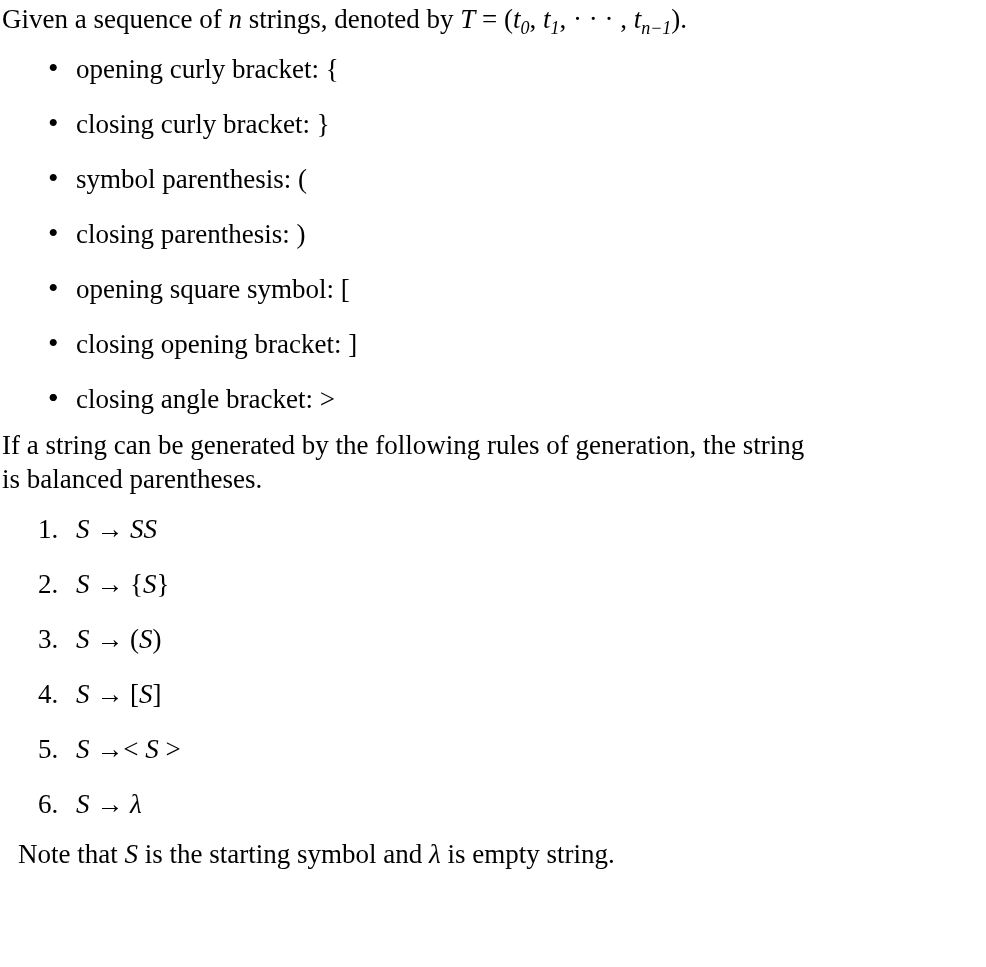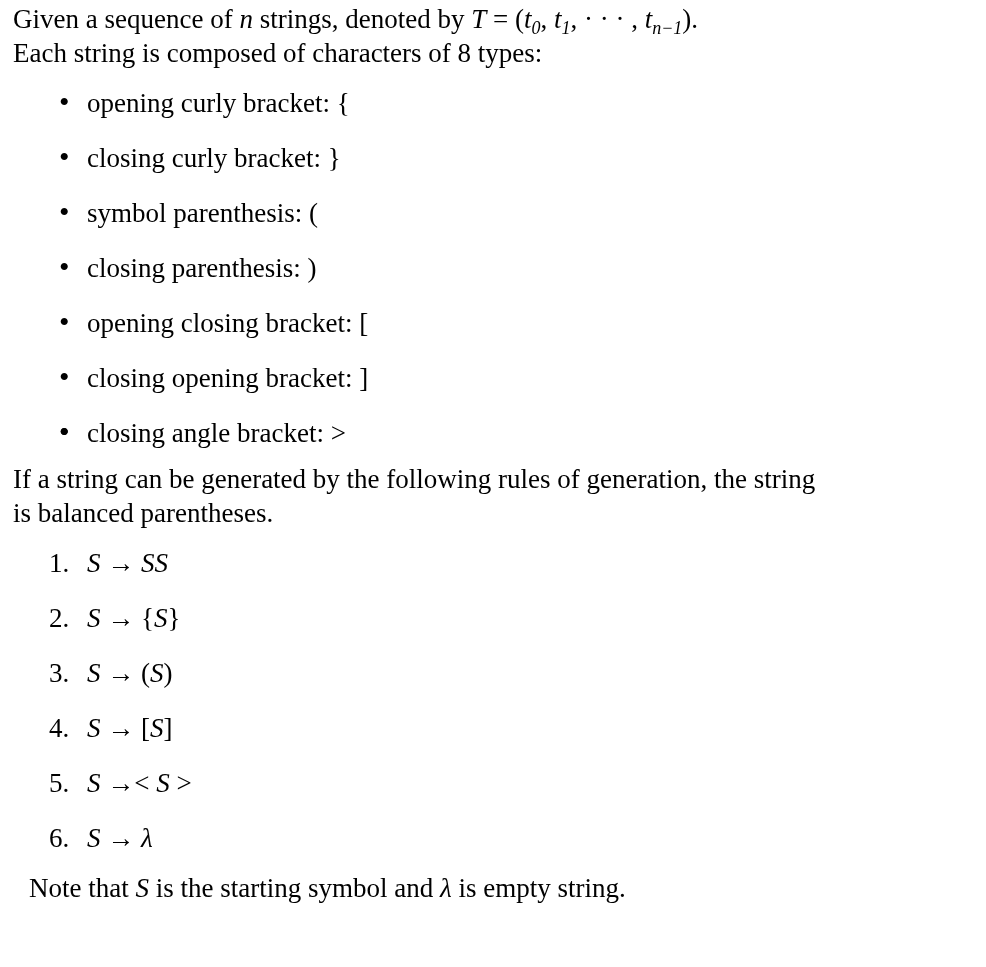--- a/index.html
+++ b/index.html
@@ -1,20 +1,20 @@
 <!DOCTYPE html>
 <html><head>
 <meta charset="utf-8">
 <style>
   html, body { margin: 0; padding: 0; background: #ffffff; }
   .page {
     width: 986px;
     height: 967px;
     box-sizing: border-box;
-    padding: 2px 14px 0 13px;
+    padding: 2px 14px 0 2px;
     background: #ffffff;
     color: #000000;
     font-family: "Liberation Serif", "DejaVu Serif", serif;
     font-size: 27px;
     overflow: hidden;
   }
   .line {
     line-height: 34px;
     white-space: nowrap;
   }
@@ -64,29 +64,28 @@
   }
   .note-line { margin: 16px; }
 </style>
 </head>
 <body>
 
 <div class="page">
 
   <div class="para">
     <div class="line"><span>Given a sequence of </span><span class="mi">n</span><span> strings, denoted by </span><span class="mi">T</span><span> = (</span><span class="mi">t</span><sub class="msub">0</sub><span>, </span><span class="mi">t</span><sub class="msub">1</sub><span>, </span><span>· · ·</span><span> , </span><span class="mi">t</span><sub class="msub">n−1</sub><span>).</span></div>
-    <div class="line">Each string is composed of characters of 8 types:</div>
   </div>
 
   <ul class="bullet-list">
     <li><span class="bullet-marker">•</span><span>opening curly bracket: {</span></li>
     <li><span class="bullet-marker">•</span><span>closing curly bracket: }</span></li>
     <li><span class="bullet-marker">•</span><span>symbol parenthesis: (</span></li>
     <li><span class="bullet-marker">•</span><span>closing parenthesis: )</span></li>
-    <li><span class="bullet-marker">•</span><span>opening closing bracket: [</span></li>
+    <li><span class="bullet-marker">•</span><span>opening square symbol: [</span></li>
     <li><span class="bullet-marker">•</span><span>closing opening bracket: ]</span></li>
     <li><span class="bullet-marker">•</span></li>
     <li><span class="bullet-marker">•</span><span>closing angle bracket: &gt;</span></li>
   </ul>
 
   <div class="para">
     <div class="line">If a string can be generated by the following rules of generation, the string</div>
     <div class="line">is balanced parentheses.</div>
   </div>
 

